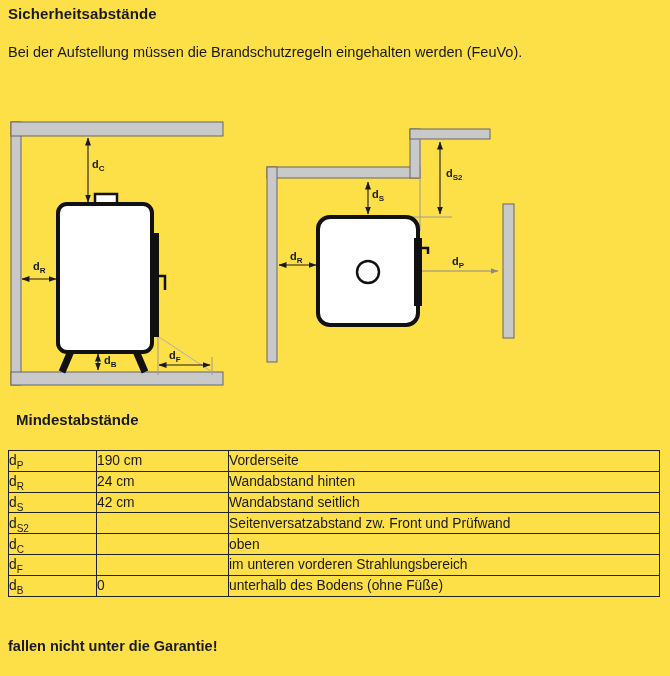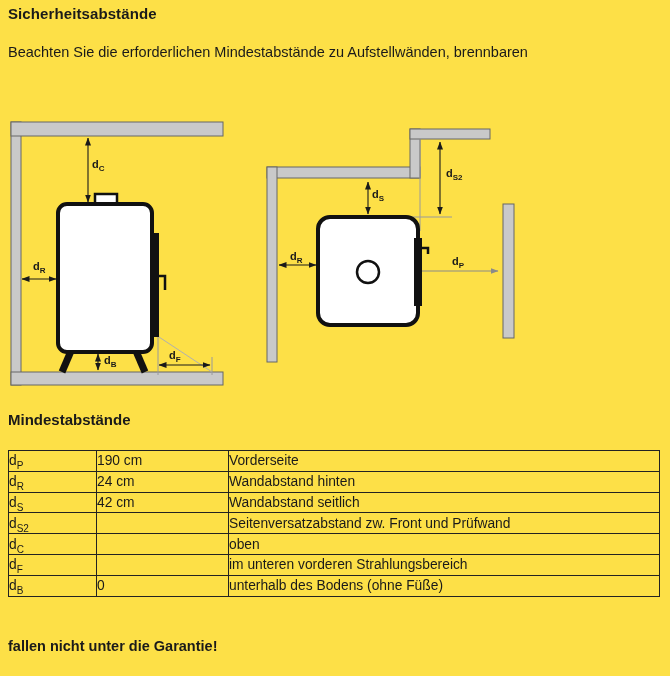--- a/index.html
+++ b/index.html
@@ -16,40 +16,40 @@
   .arr{stroke:#1a1a1a;stroke-width:1.1;}
   .ref{stroke:#9a9a9a;stroke-width:1;}
   .refd{stroke:#b0b0b0;stroke-width:1;}
   .grayarr{stroke:#8a8a8a;stroke-width:1;}
   .leg{stroke:#111;stroke-width:7;}
   .handle{stroke:#111;stroke-width:2.5;fill:none;}
 
   .dlabel{position:absolute;font-size:11px;font-weight:700;white-space:nowrap;color:#1a1a1a;}
   .dlabel sub{font-size:8px;line-height:0;}
 
-  .h2{position:absolute;left:8px;top:411px;font-size:15px;font-weight:700;text-align:center;}
+  .h2{position:absolute;left:16px;top:411px;font-size:15px;font-weight:700;text-align:center;}
 
   table.minmap{position:absolute;left:8px;top:450px;width:652px;border-collapse:collapse;table-layout:fixed;font-size:13.8px;color:#1a1a1a;}
   table.minmap td{border:1px solid #222;height:19.8px;padding:0;vertical-align:middle;overflow:hidden;white-space:nowrap;}
   td.k{width:87px;padding-left:7px;}
   td.v{width:131px;padding-left:9px;}
   td.d{padding-left:8px;margin-left:28px;}
   td sub{font-size:10px;line-height:0;}
 
   .footer{position:absolute;left:8px;top:637px;font-size:14.5px;font-weight:700;line-height:19px;white-space:nowrap;}
 </style>
 </head>
 <body>
 
 <div class="page">
 
   <div class="title">Sicherheitsabstände</div>
 
   <div class="intro">
-    <div>Beachten Sie die erforderlichen Mindestabstände zu Aufstellwänden, brennbaren</div>
+    <div>Bei der Aufstellung müssen die Brandschutzregeln eingehalten werden (FeuVo).</div>
   </div>
 
   <svg class="fig" viewBox="0 0 670 270">
     <defs>
       <marker id="ah" viewBox="0 0 8 6" markerWidth="8" markerHeight="6" refX="7.5" refY="3" orient="auto-start-reverse" markerUnits="userSpaceOnUse">
         <path d="M0,0 L8,3 L0,6 z" fill="#1a1a1a"></path>
       </marker>
       <marker id="ahg" viewBox="0 0 8 6" markerWidth="8" markerHeight="6" refX="7.5" refY="3" orient="auto" markerUnits="userSpaceOnUse">
         <path d="M0,0 L8,3 L0,6 z" fill="#8a8a8a"></path>
       </marker>

